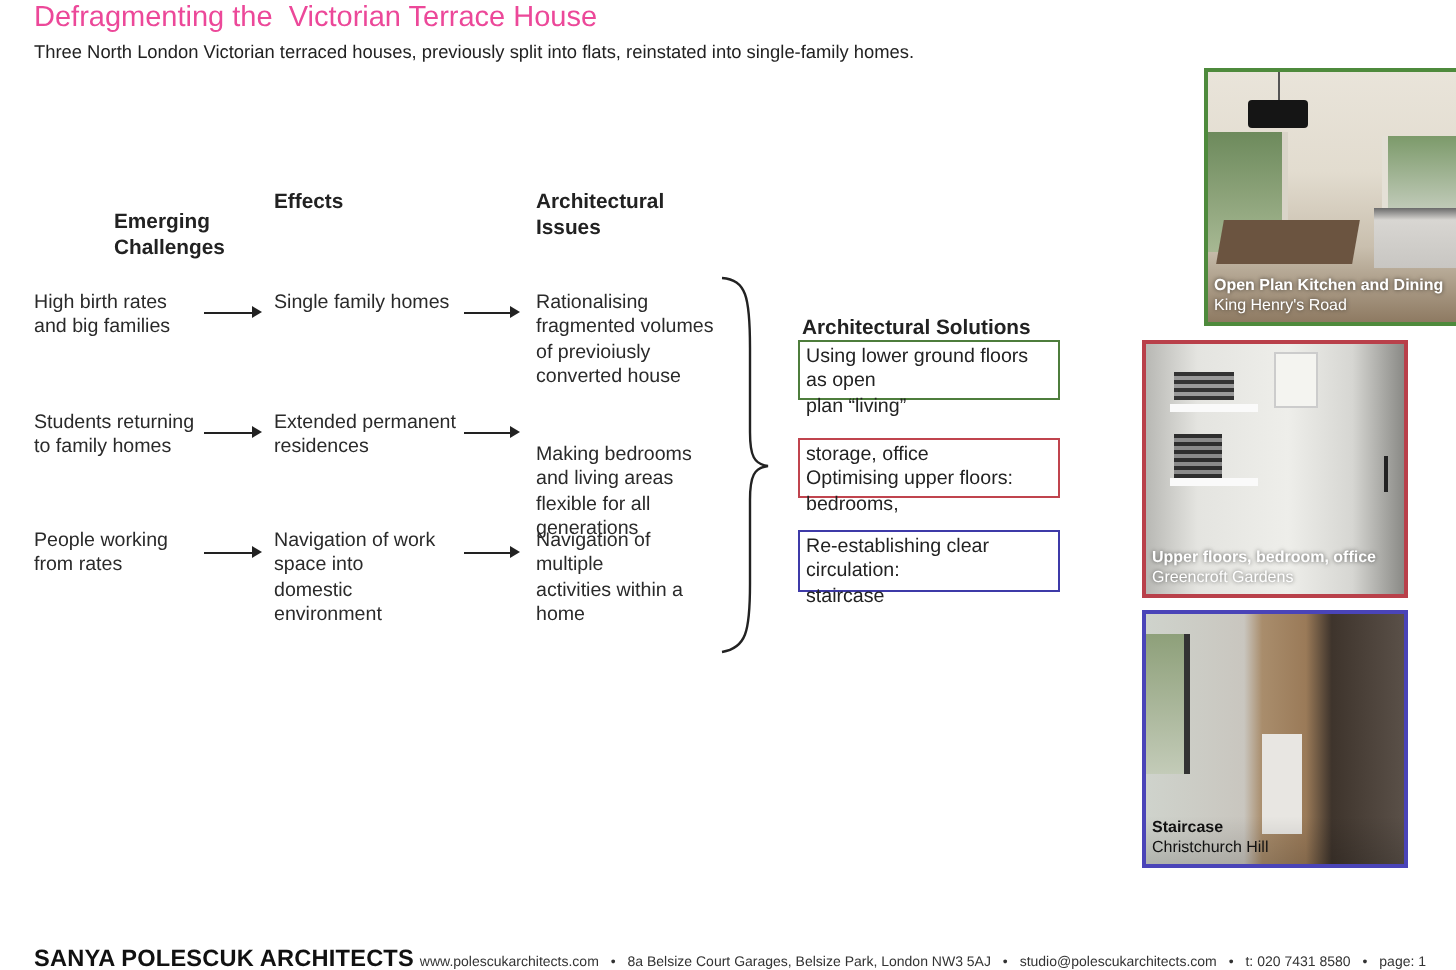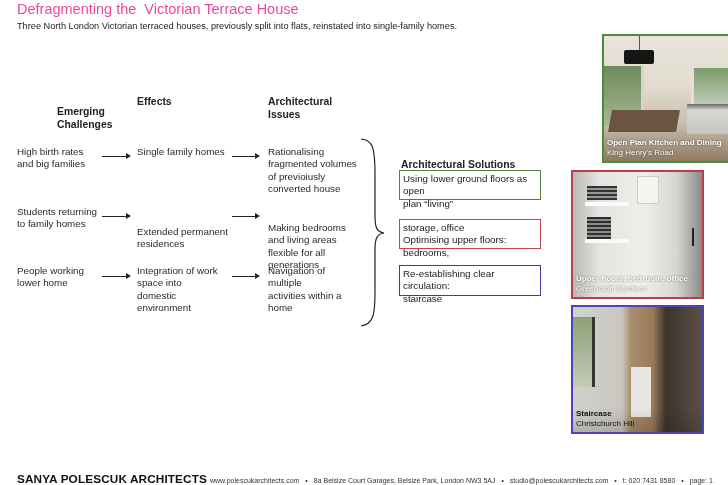--- a/index.html
+++ b/index.html
@@ -6,21 +6,21 @@
   html, body { width: 728px; height: 485px; background: #ffffff; overflow: hidden; }
   body { position: relative; font-family: "Liberation Sans", sans-serif; color: #1a1a1a; }
   .abs { position: absolute; }
   .title { left: 17px; top: 1px; font-size: 14.5px; color: #ec4899; white-space: pre; }
   .subtitle { left: 17px; top: 21px; font-size: 9.2px; color: #222; }
   .colhead { font-size: 10.4px; font-weight: bold; line-height: 13px; color: #222; }
   .cell { font-size: 9.8px; line-height: 12.4px; color: #2a2a2a; }
   .arrow { height: 1px; background: #222; }
   .arrow::after { content: ""; position: absolute; right: -2px; top: -3px; border-left: 5px solid #222; border-top: 3.5px solid transparent; border-bottom: 3.5px solid transparent; }
   .sol-head { left: 401px; top: 159px; font-size: 10.4px; font-weight: bold; color: #222; }
-  .sol-box { left: 399px; width: 142px; border: 1.3px solid; padding: 2px 3px; font-size: 9.8px; line-height: 12.4px; color: #222; background: #fff; }
+  .sol-box { left: 399px; width: 131px; border: 1.3px solid; padding: 2px 3px; font-size: 9.8px; line-height: 12.4px; color: #222; background: #fff; }
   .photo { left: 571px; width: 133px; height: 129px; border: 2px solid; overflow: hidden; }
   .photo .caption { position: absolute; left: 3px; bottom: 3px; font-size: 8px; line-height: 10px; color: #fff; text-shadow: 0 0 2px rgba(0,0,0,0.6); }
   .photo .caption b { font-weight: bold; display: block; }
   .footer { left: 17px; top: 472px; font-size: 7px; color: #333; white-space: nowrap; }
   .footer .firm { font-size: 11.8px; font-weight: bold; color: #111; margin-right: 1px; letter-spacing: 0.1px; }
   .footer .sep { margin: 0 4px; }
 </style>
 </head>
 <body>
 
@@ -51,39 +51,39 @@
   <div>fragmented volumes</div>
   <div>of previoiusly</div>
   <div>converted house</div>
 </div>
 
 <div class="abs cell" style="left:17px; top:206px;">
   <div>Students returning</div>
   <div>to family homes</div>
 </div>
 <div class="abs arrow" style="left:102px; top:216px; width:27px;"></div>
-<div class="abs cell" style="left:137px; top:206px;margin-top:20px;">
+<div class="abs cell" style="left:137px; top:206px;">
   <div>Extended permanent</div>
   <div>residences</div>
 </div>
 <div class="abs arrow" style="left:232px; top:216px; width:26px;"></div>
 <div class="abs cell" style="left:268px; top:206px;margin-top:16px;">
   <div>Making bedrooms</div>
   <div>and living areas</div>
   <div>flexible for all</div>
   <div>generations</div>
 </div>
 
 <div class="abs cell" style="left:17px; top:265px;">
   <div>People working</div>
-  <div>lower home</div>
+  <div>from rates</div>
 </div>
 <div class="abs arrow" style="left:102px; top:276px; width:27px;"></div>
 <div class="abs cell" style="left:137px; top:265px;">
-  <div>Integration of work</div>
+  <div>Navigation of work</div>
   <div>space into</div>
   <div>domestic</div>
   <div>environment</div>
 </div>
 <div class="abs arrow" style="left:232px; top:276px; width:26px;"></div>
 <div class="abs cell" style="left:268px; top:265px;">
   <div>Navigation of</div>
   <div>multiple</div>
   <div>activities within a</div>
   <div>home</div>

